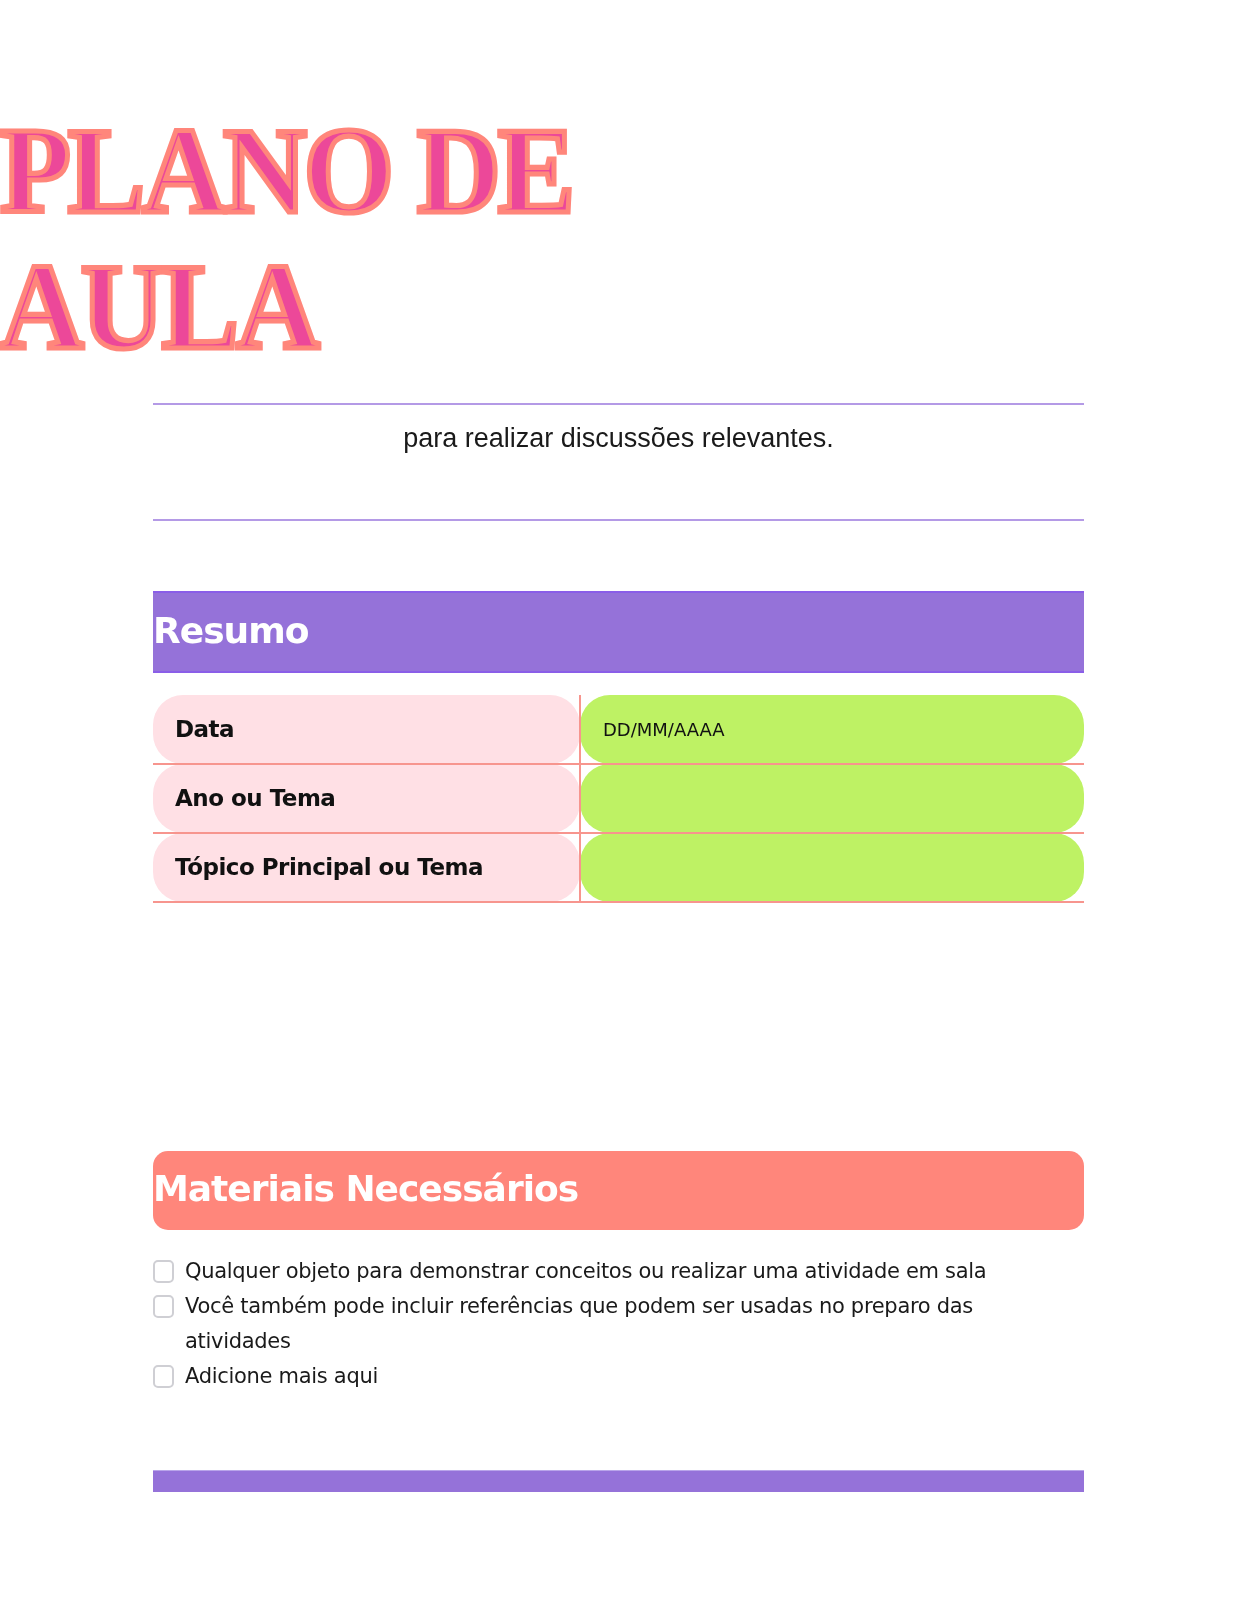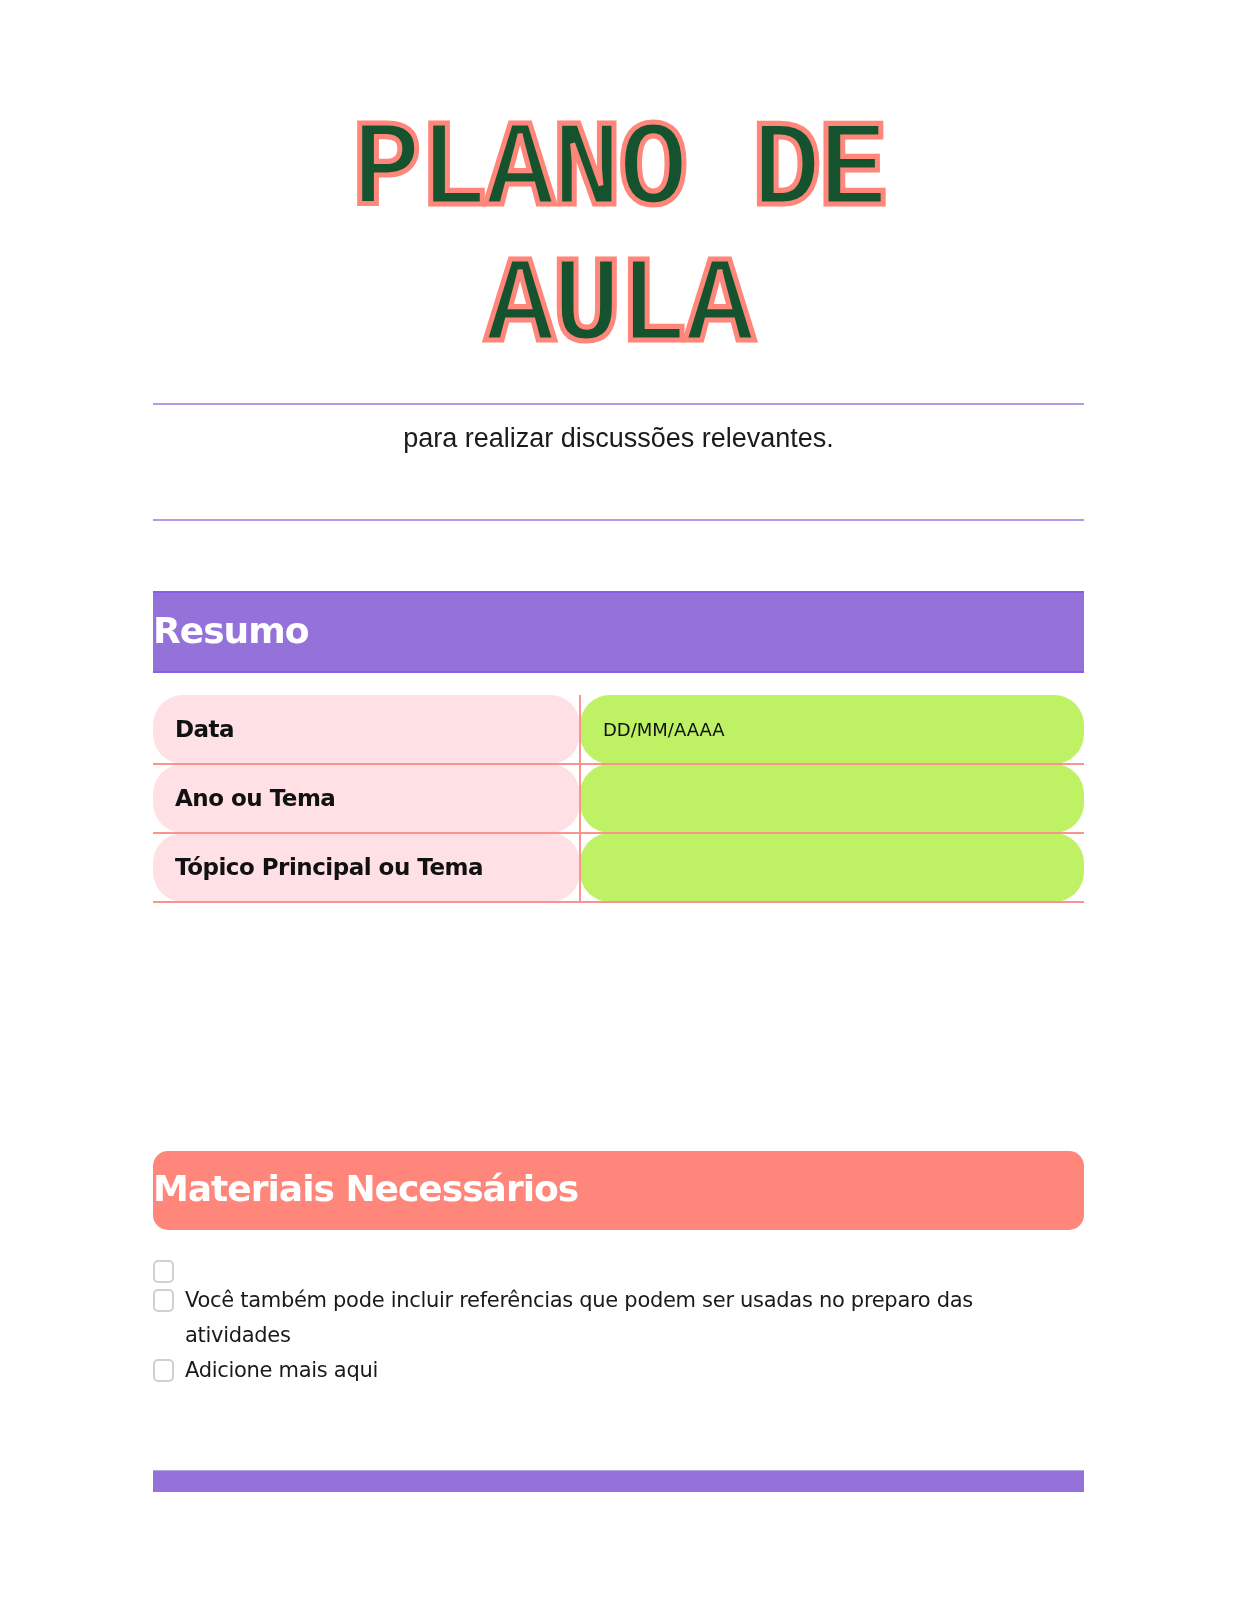--- a/index.html
+++ b/index.html
@@ -1,20 +1,20 @@
 <!DOCTYPE html>
 <html><head>
   <meta charset="utf-8">
   <style>
     html, body { margin: 0; padding: 0; background: #ffffff; }
     body { width: 1237px; height: 1600px; position: relative; overflow: hidden; font-family: "Liberation Sans", sans-serif; }
     .title {
       position: absolute; left: 0; right: 0; top: 103px;
-      text-align: center; color: #14532d;
-      font-family: Liberation Mono, monospace; font-weight: 900;
+      color: #ec4899;
+      font-family: Liberation Serif, serif; font-weight: 900;
       font-size: 116px; line-height: 136px; letter-spacing: -3px;
       -webkit-text-stroke: 5px #ff867b;
     }
     .title .line { display: block; transform: scaleY(1.05); }
     .rule { position: absolute; left: 153px; width: 931px; height: 2px; background: #b49ae6; }
     .subtitle {
       position: absolute; left: 153px; width: 931px; top: 412px;
       text-align: center; color: #1a1a1a;
       font-family: "Liberation Sans", sans-serif; font-size: 27px; line-height: 52px;
     }
@@ -79,20 +79,21 @@
     <td class="value"></td>
   </tr>
 </tbody>
   </table>
 
 <div class="section-header hdr-materiais">Materiais Necessários</div>
 
 <div class="materials">
   <div class="mat-item">
     <span class="checkbox"></span>
+    <span>Qualquer objeto para demonstrar conceitos ou realizar uma atividade em sala</span>
   </div>
   <div class="mat-item">
     <span class="checkbox"></span>
     <span>Você também pode incluir referências que podem ser usadas no preparo das atividades</span>
   </div>
   <div class="mat-item">
     <span class="checkbox"></span>
     <span>Adicione mais aqui</span>
   </div>
 </div>

